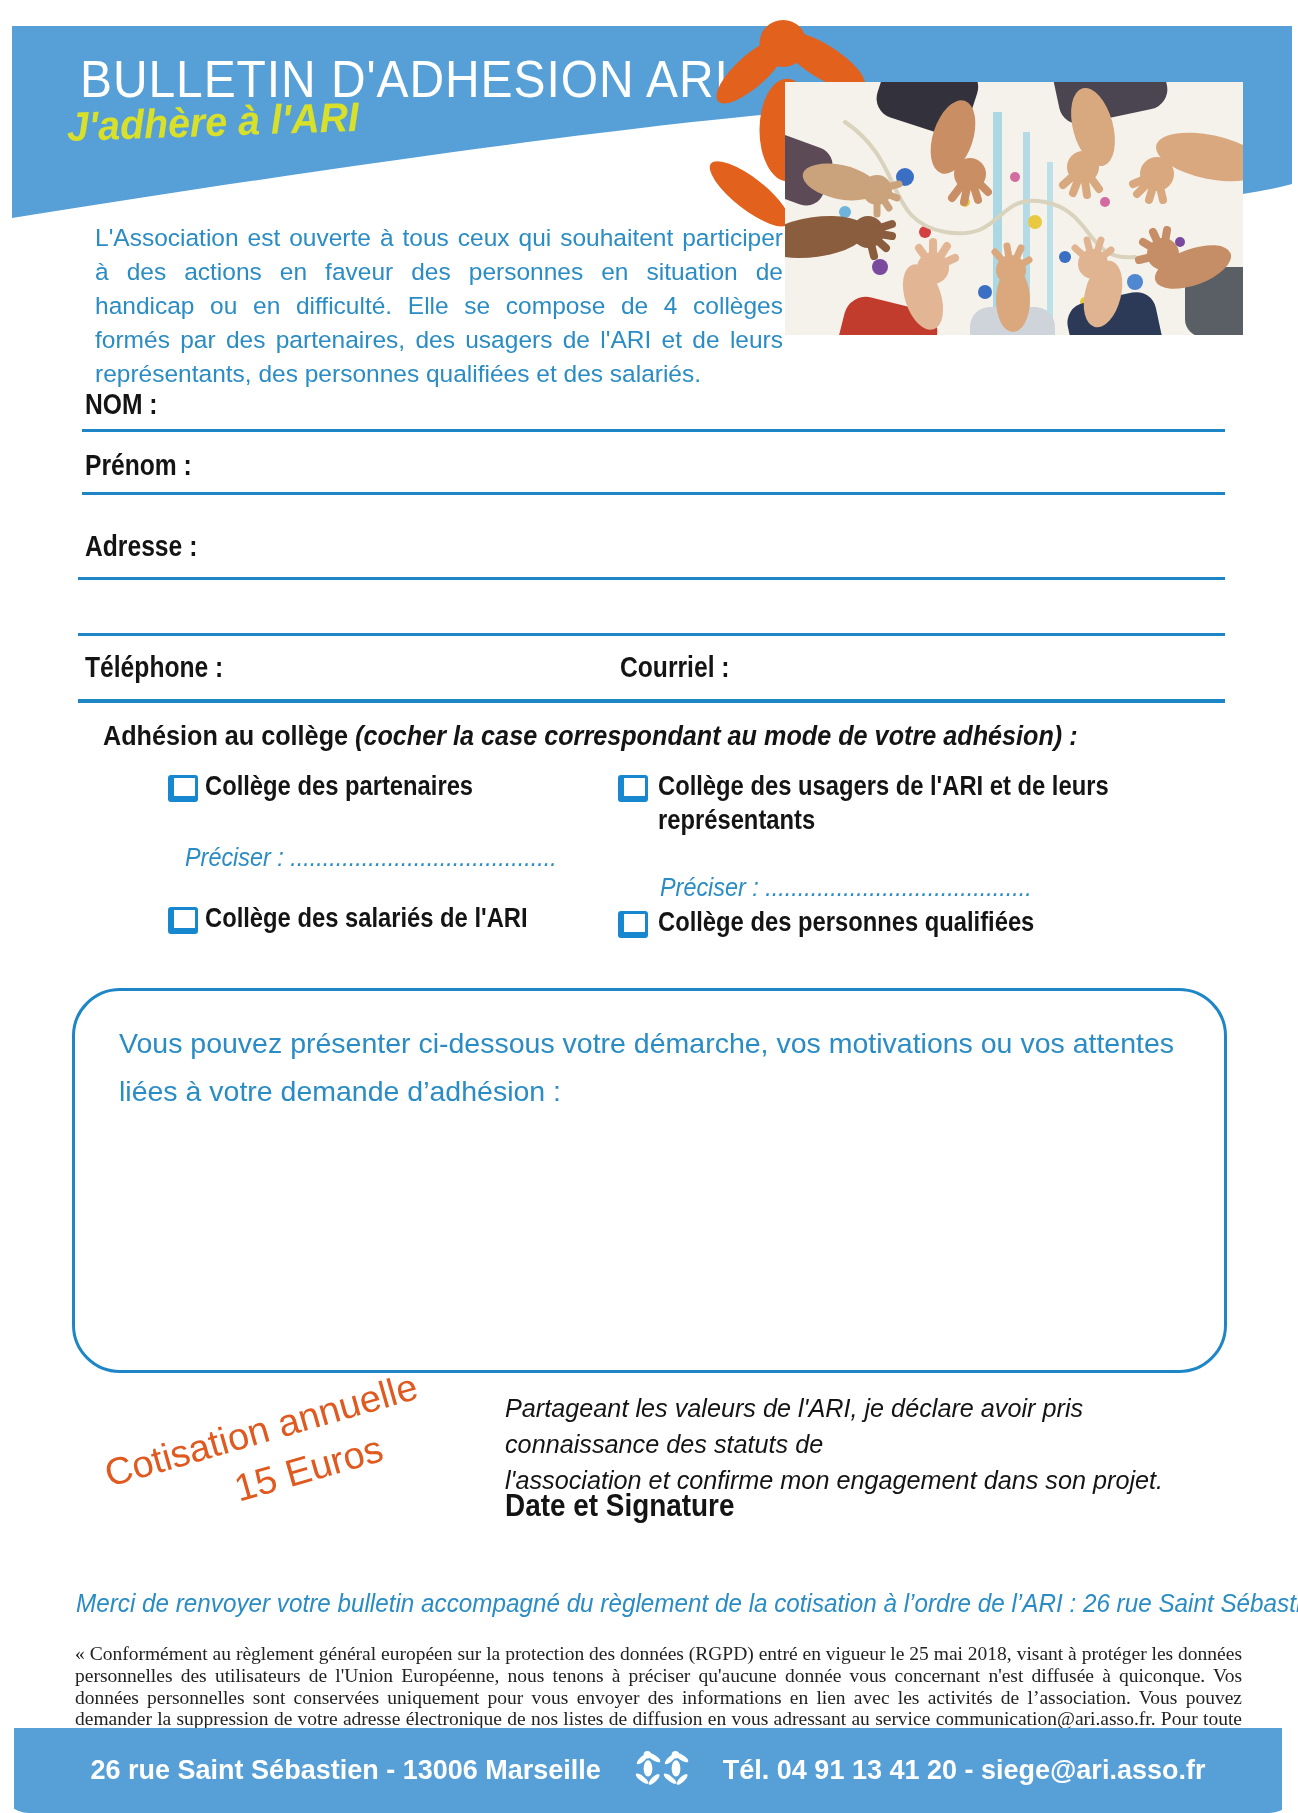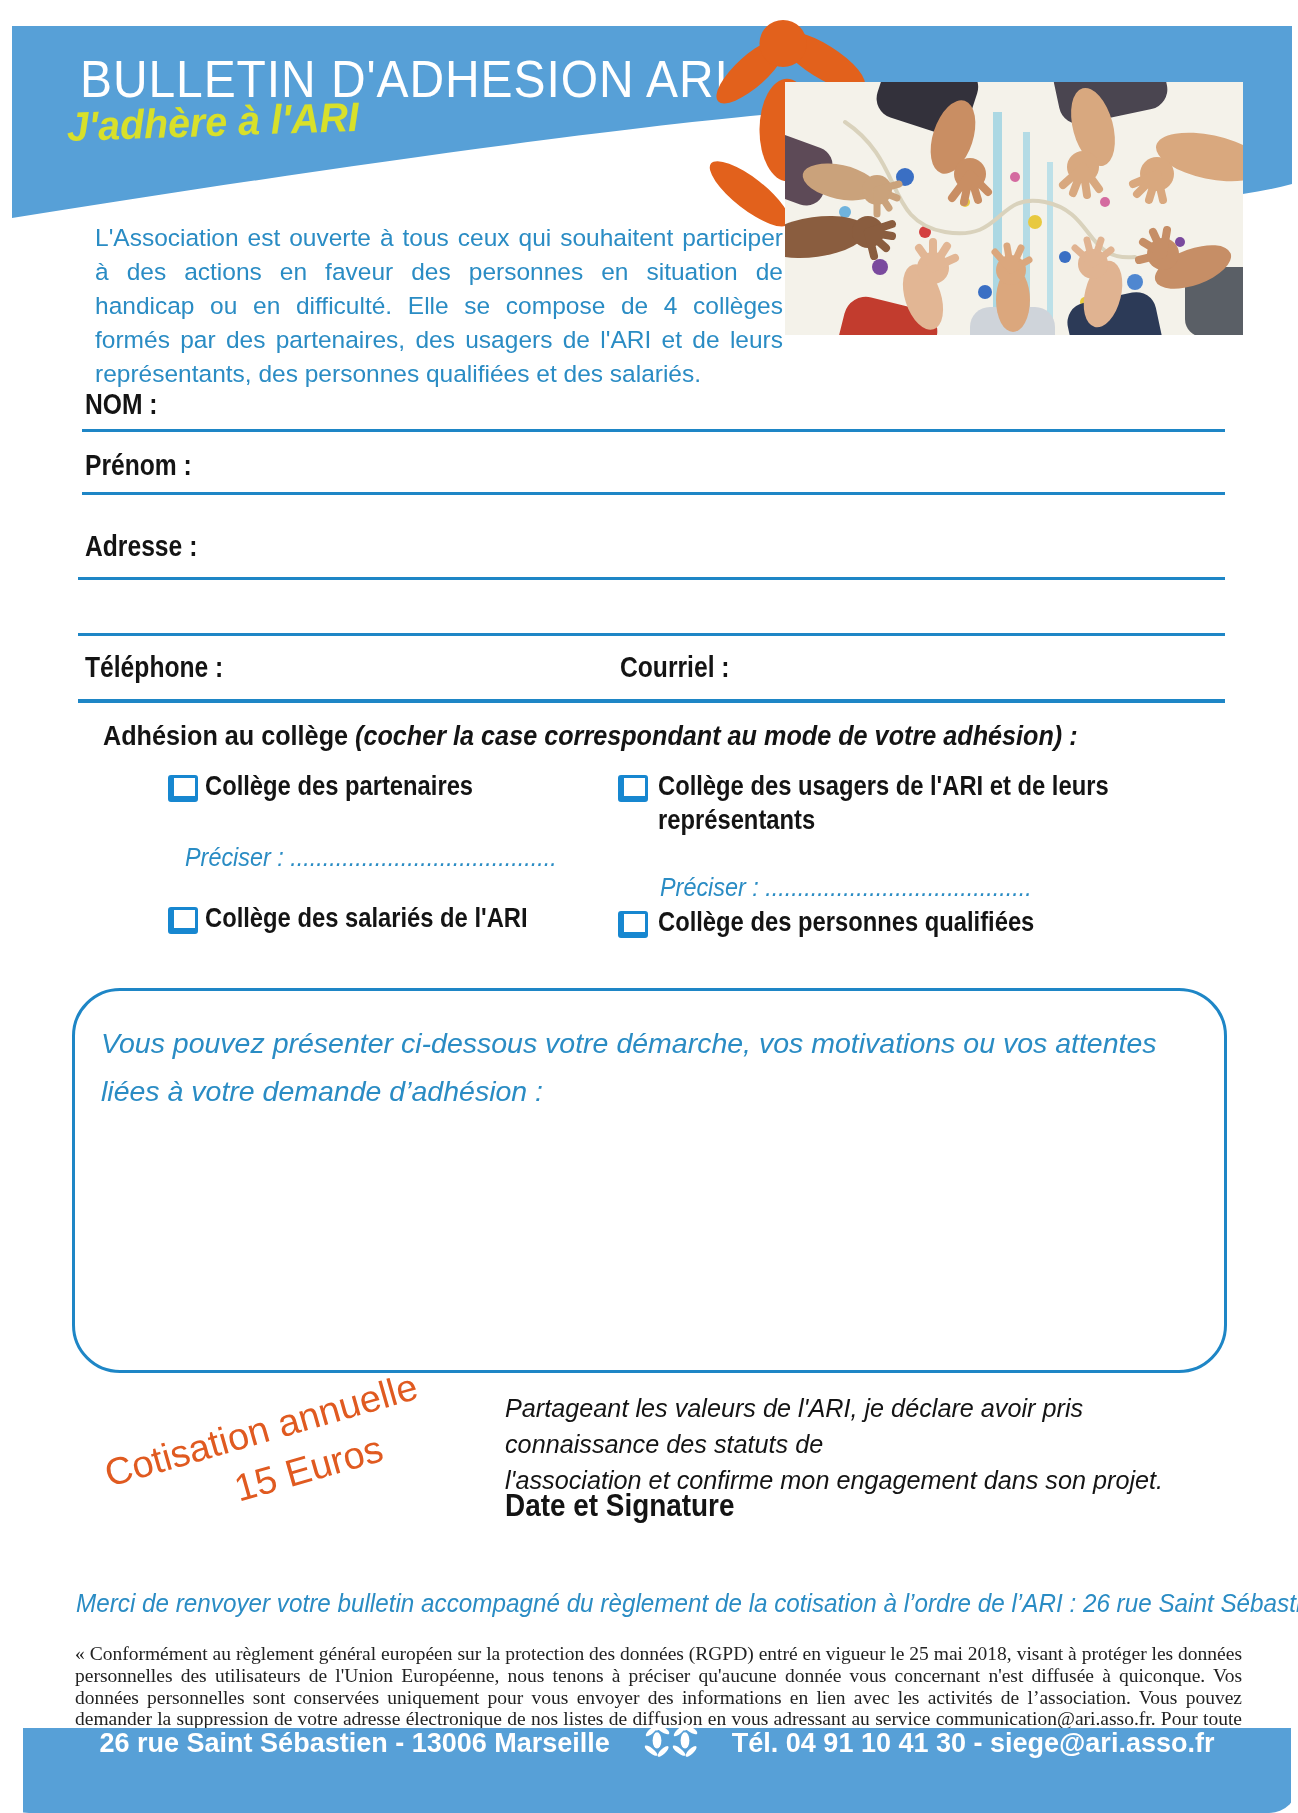--- a/index.html
+++ b/index.html
@@ -25,38 +25,38 @@
   .sec-head .i{font-weight:700;font-style:italic;}
   .cbx{position:absolute;width:21px;height:18px;background:#fff;border:3px solid #1787d0;
        border-left-width:6px;border-bottom-width:6px;border-radius:3px;}
   .copt{position:absolute;font-size:27px;font-weight:700;color:#141414;line-height:34px;
         transform:scaleX(0.88);transform-origin:0 0;white-space:pre-line;}
   .preciser{position:absolute;font-size:26px;font-style:italic;color:#2a8cc4;
             transform:scaleX(0.9);transform-origin:0 0;white-space:nowrap;}
   
   .mbox{position:absolute;left:72px;top:988px;width:1149px;height:379px;border:3px solid #1e86c6;
         border-radius:48px;background:#fff;}
-  .mbox p{margin:28px 40px 0 26px;font-size:28.5px;font-style:italic;color:#2a8cc4;line-height:48px;}
+  .mbox p{margin:28px 40px 0 44px;font-size:28.5px;color:#2a8cc4;line-height:48px;}
   
   .cotis{position:absolute;left:78px;top:1404px;width:380px;text-align:center;color:#e05a20;
          font-size:38px;font-weight:400;transform:rotate(-16deg);transform-origin:50% 50%;line-height:50px;}
   .cotis .l2{display:block;margin-left:70px;}
   
   .decl{position:absolute;left:505px;top:1390px;width:690px;font-size:26px;font-style:italic;
         color:#141414;line-height:36px;white-space:pre-line;margin:0;transform:scaleX(0.97);transform-origin:0 0;}
   .datesig{position:absolute;left:505px;top:1488px;font-size:31px;font-weight:600;color:#141414;
            transform:scaleX(0.9);transform-origin:0 0;}
   
   .return-note{position:absolute;left:76px;top:1589px;font-size:25px;font-style:italic;color:#2a8cc4;
                white-space:nowrap;transform:scaleX(0.97);transform-origin:0 0;}
   .rgpd{position:absolute;left:75px;top:1643px;width:1167px;font-size:19.5px;line-height:21.8px;
         font-family:"Liberation Serif",serif;color:#222;text-align:justify;margin:0;}
   
-  .footer{position:absolute;left:23px;top:1728px;width:1268px;height:85px;background:#57a0d7;
-          display:flex;align-items:flex-start;justify-content:center;gap:34px;}
+  .footer{position:absolute;left:14px;top:1728px;width:1268px;height:85px;background:#57a0d7;
+          display:flex;align-items:center;justify-content:center;gap:34px;}
   .footer .ftxt{color:#fff;font-size:27px;font-weight:600;white-space:nowrap;}
   .fig-icons{display:flex;gap:2px;margin-top:-6px;}
 </style>
 </head>
 <body>
 
 <div class="page">
 
   <svg width="0" height="0" style="position:absolute">
     <symbol id="ari-fig" viewBox="0 0 160 230">
@@ -219,16 +219,16 @@
   <div class="footer">
     <span class="ftxt">26 rue Saint Sébastien - 13006 Marseille</span>
     <span class="fig-icons">
       <svg width="26" height="36" viewBox="0 0 160 230" style="color:#fff">
           <use href="#ari-fig"></use>
         </svg>
       <svg width="26" height="36" viewBox="0 0 160 230" style="color:#fff">
           <use href="#ari-fig"></use>
         </svg>
     </span>
-    <span class="ftxt">Tél. 04 91 10 41 30 - siege@ari.asso.fr</span>
+    <span class="ftxt">Tél. 04 91 13 41 20 - siege@ari.asso.fr</span>
   </div>
 
 </div>
 
 </body></html>

